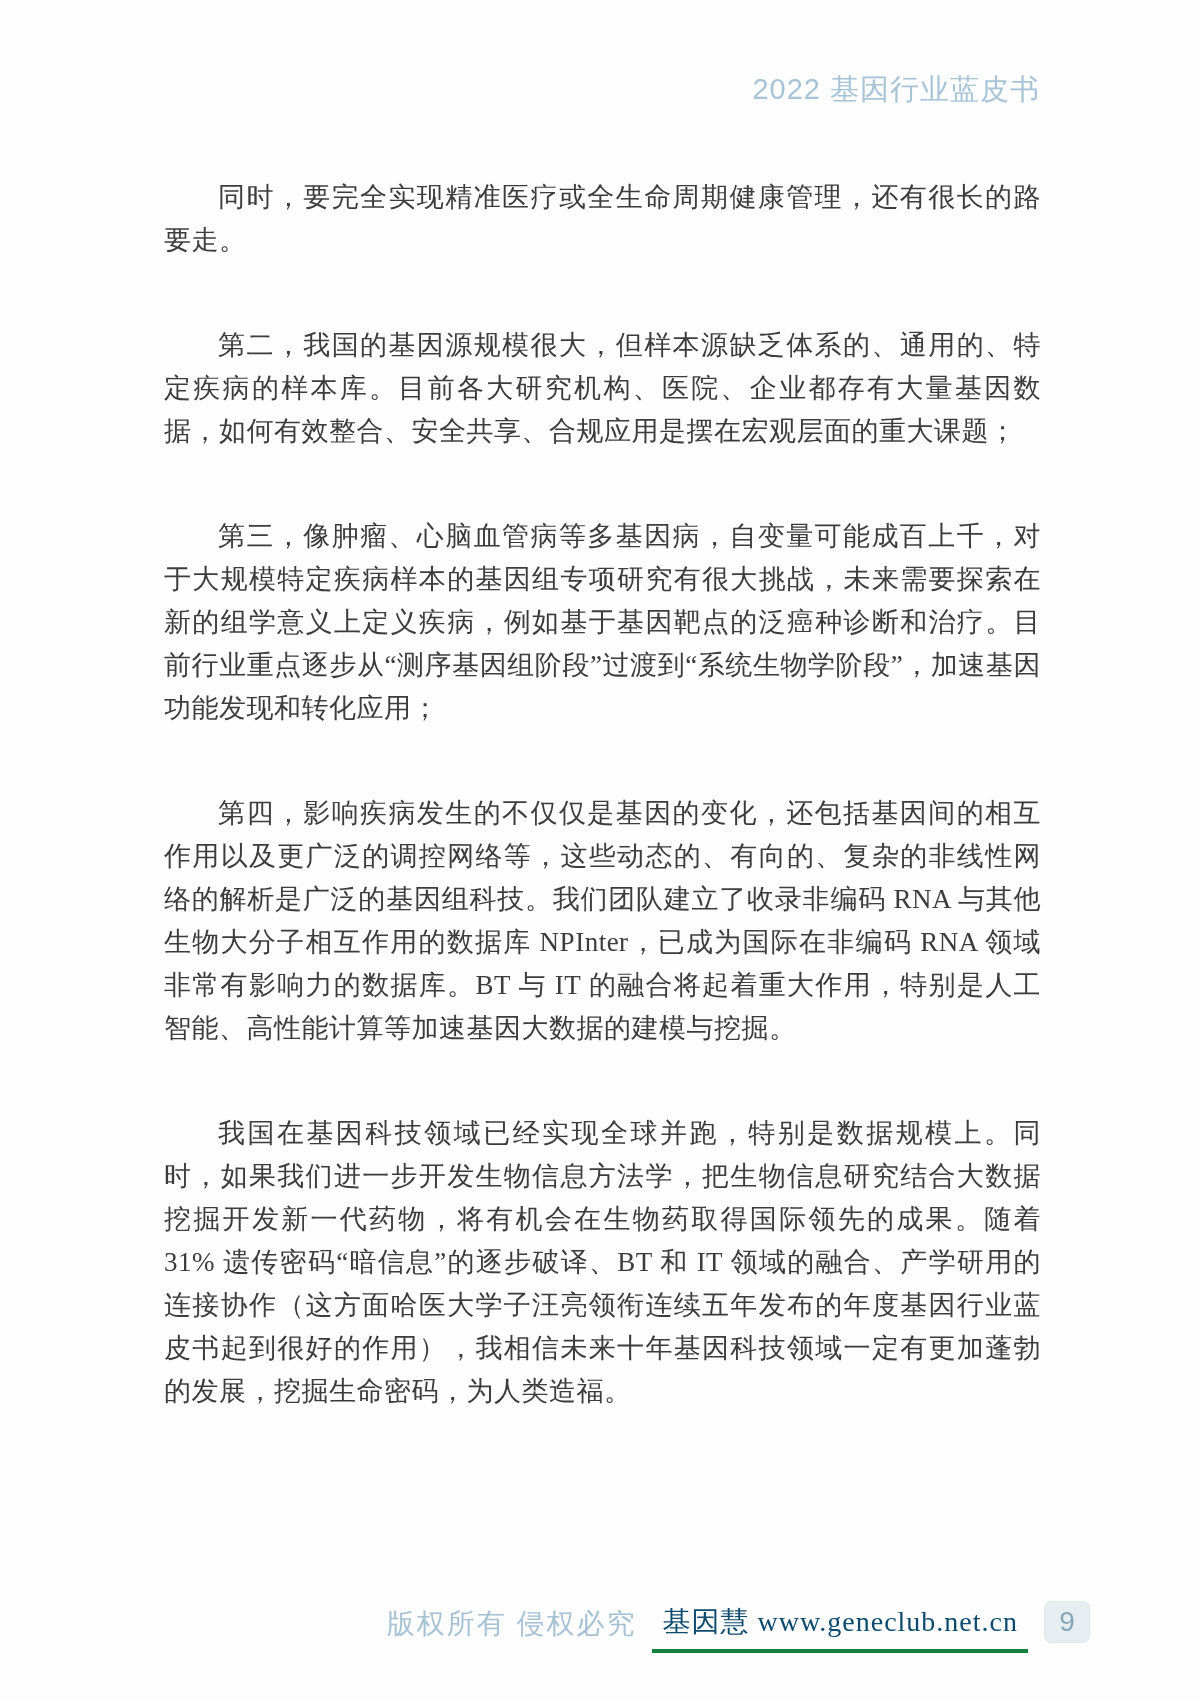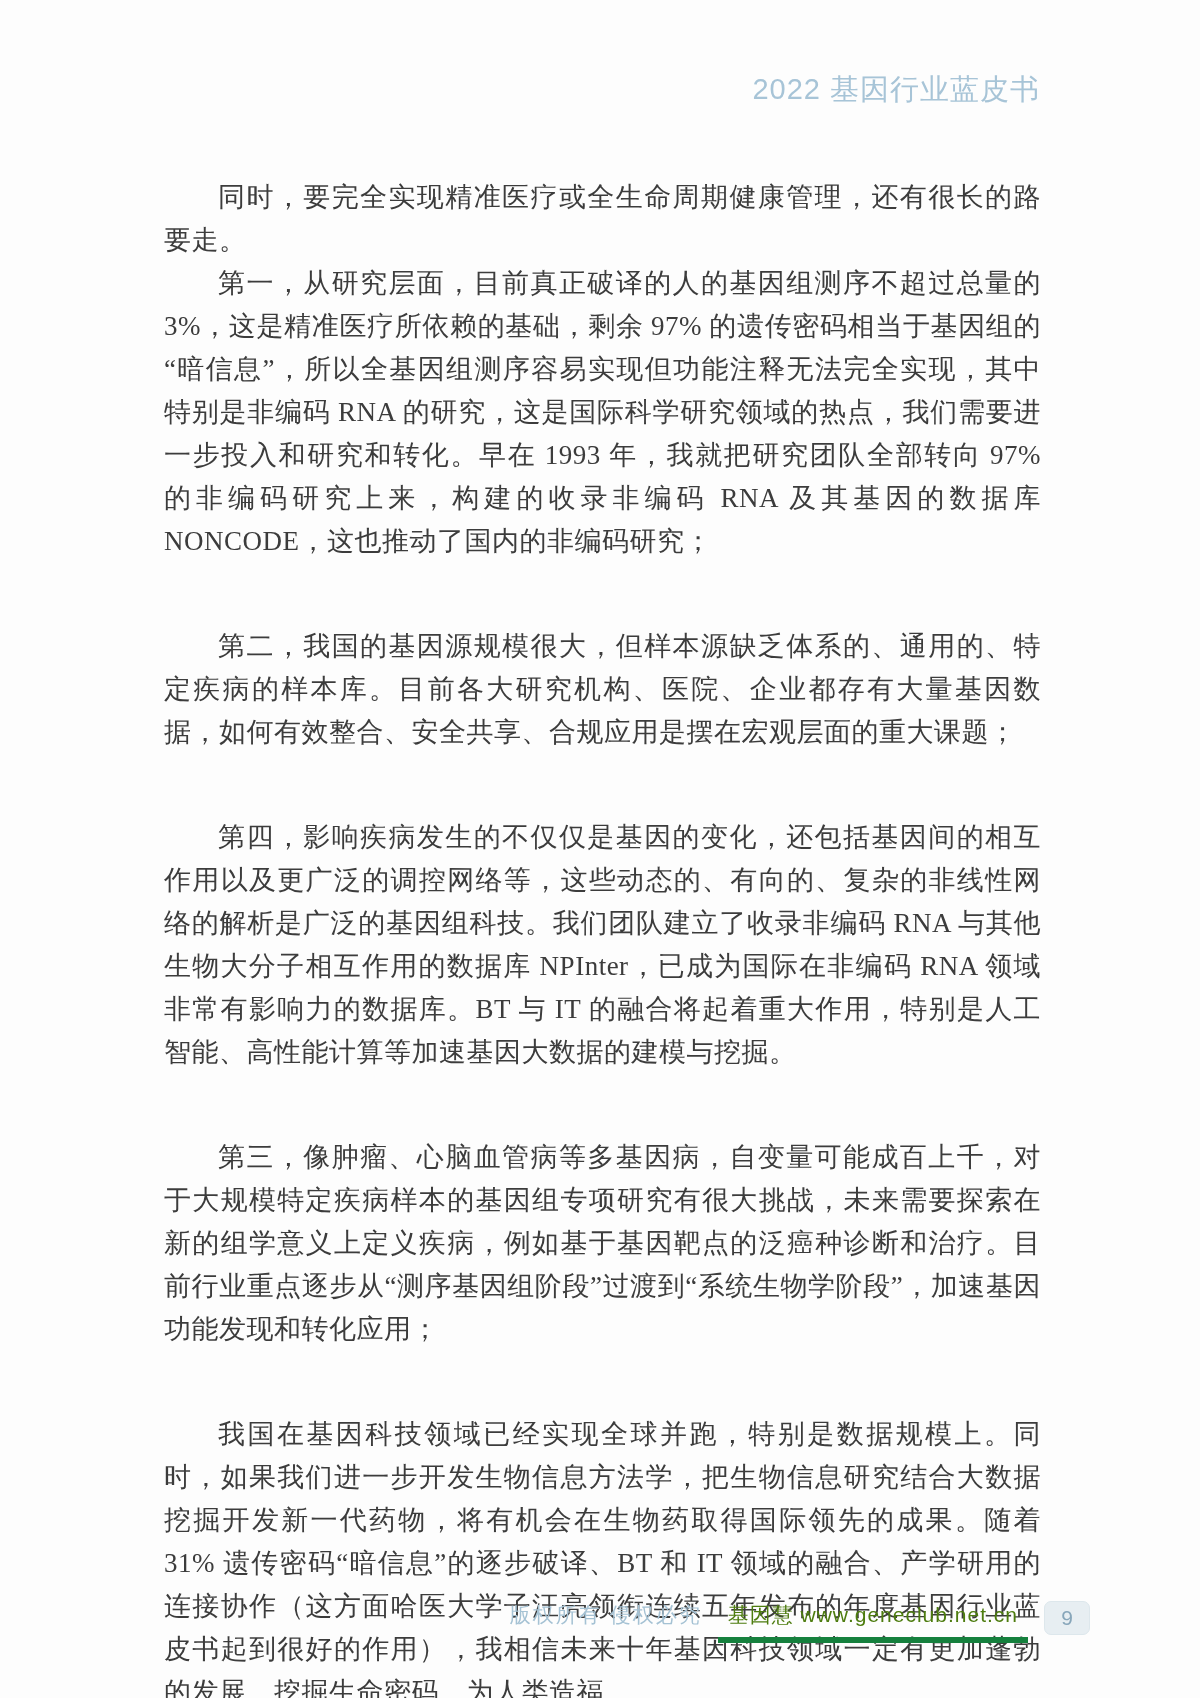--- a/index.html
+++ b/index.html
@@ -38,59 +38,59 @@
     letter-spacing: 0.5px;
     font-family: Liberation Serif, serif;
   }
   .content p.gap-before { margin-top: 62px; }
 
   .page-footer {
     position: absolute;
     top: 1601px;
     right: 110px;
     display: flex;
-    align-items: flex-start;
+    align-items: flex-end;
     gap: 16px;
     font-family: "Liberation Sans", sans-serif;
-    font-size: 21px;
+    font-size: 28px;
   }
   .footer-copy {
     color: #a5c2d4;
     letter-spacing: 2px;
   }
   .footer-brand {
-    color: #4d7c0f;
+    color: #0c4a6e;
     letter-spacing: 1px;
-    border-bottom: 6px solid #15803d;
+    border-bottom: 4px solid #15803d;
     padding: 0 10px 8px;
     margin-bottom: -10px;
+    font-family: Liberation Serif, serif;
   }
   .page-badge {
     background: #e7eef2;
     border: 1px solid #dde7ec;
     border-radius: 7px;
     color: #87a6ba;
     min-width: 20px;
     padding: 4px 12px;
     text-align: center;
   }
 </style>
 </head>
 <body>
 
 <header class="page-header">
   <span>2022 基因行业蓝皮书</span>
 </header>
 
 <main class="content">
   <p>同时，要完全实现精准医疗或全生命周期健康管理，还有很长的路要走。</p>
-  <p>第一，从研究层面，目前真正破译的人的基因组测序不超过总量的 3%，这是精准医疗所依赖的基础，剩余 97% 的遗传密码相当于基因组的“暗信息”，所以全基因组测序容易实现但功能注释无法完全实现，其中特别是非编码 RNA 的研究，这是国际科学研究领域的热点，我们需要进一步投入和研究和转化。早在 1993 年，我就把研究团队全部转向 97% 的非编码研究上来，构建的收录非编码 RNA 及其基因的数据库 NONCODE，这也推动了国内的非编码研究；</p>
   <p class="gap-before">第二，我国的基因源规模很大，但样本源缺乏体系的、通用的、特定疾病的样本库。目前各大研究机构、医院、企业都存有大量基因数据，如何有效整合、安全共享、合规应用是摆在宏观层面的重大课题；</p>
+  <p class="gap-before">第三，像肿瘤、心脑血管病等多基因病，自变量可能成百上千，对于大规模特定疾病样本的基因组专项研究有很大挑战，未来需要探索在新的组学意义上定义疾病，例如基于基因靶点的泛癌种诊断和治疗。目前行业重点逐步从“测序基因组阶段”过渡到“系统生物学阶段”，加速基因功能发现和转化应用；</p>
   <p class="gap-before">第四，影响疾病发生的不仅仅是基因的变化，还包括基因间的相互作用以及更广泛的调控网络等，这些动态的、有向的、复杂的非线性网络的解析是广泛的基因组科技。我们团队建立了收录非编码 RNA 与其他生物大分子相互作用的数据库 NPInter，已成为国际在非编码 RNA 领域非常有影响力的数据库。BT 与 IT 的融合将起着重大作用，特别是人工智能、高性能计算等加速基因大数据的建模与挖掘。</p>
-  <p class="gap-before">第三，像肿瘤、心脑血管病等多基因病，自变量可能成百上千，对于大规模特定疾病样本的基因组专项研究有很大挑战，未来需要探索在新的组学意义上定义疾病，例如基于基因靶点的泛癌种诊断和治疗。目前行业重点逐步从“测序基因组阶段”过渡到“系统生物学阶段”，加速基因功能发现和转化应用；</p>
   <p class="gap-before">我国在基因科技领域已经实现全球并跑，特别是数据规模上。同时，如果我们进一步开发生物信息方法学，把生物信息研究结合大数据挖掘开发新一代药物，将有机会在生物药取得国际领先的成果。随着 31% 遗传密码“暗信息”的逐步破译、BT 和 IT 领域的融合、产学研用的连接协作（这方面哈医大学子汪亮领衔连续五年发布的年度基因行业蓝皮书起到很好的作用），我相信未来十年基因科技领域一定有更加蓬勃的发展，挖掘生命密码，为人类造福。</p>
 </main>
 
 <footer class="page-footer">
   <span class="footer-copy">版权所有 侵权必究</span>
   <span class="footer-brand">基因慧 www.geneclub.net.cn</span>
   <span class="page-badge">9</span>
 </footer>
 
 </body></html>

